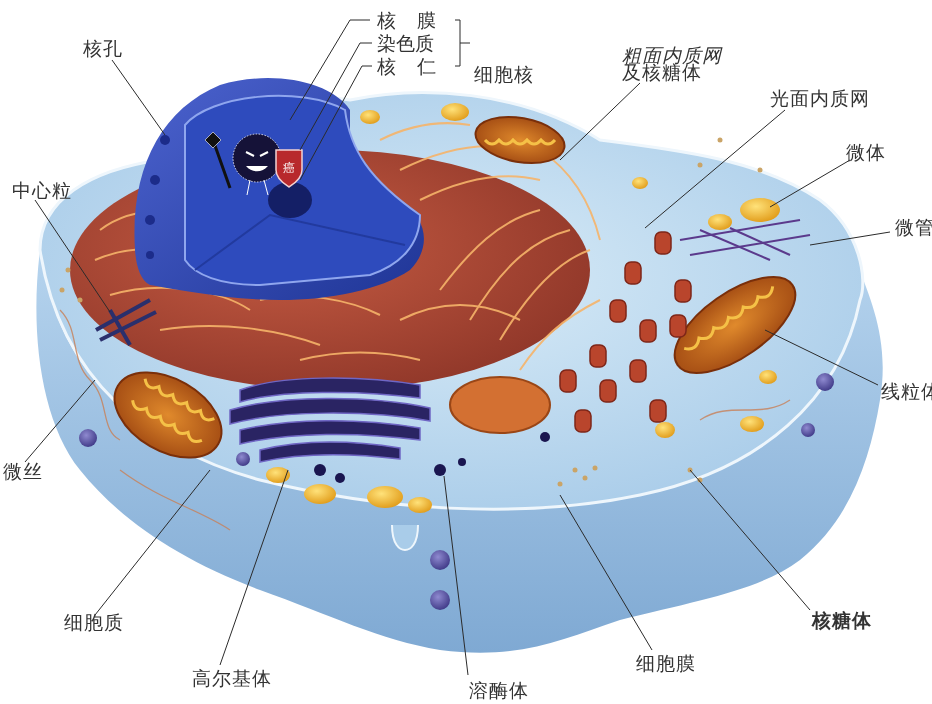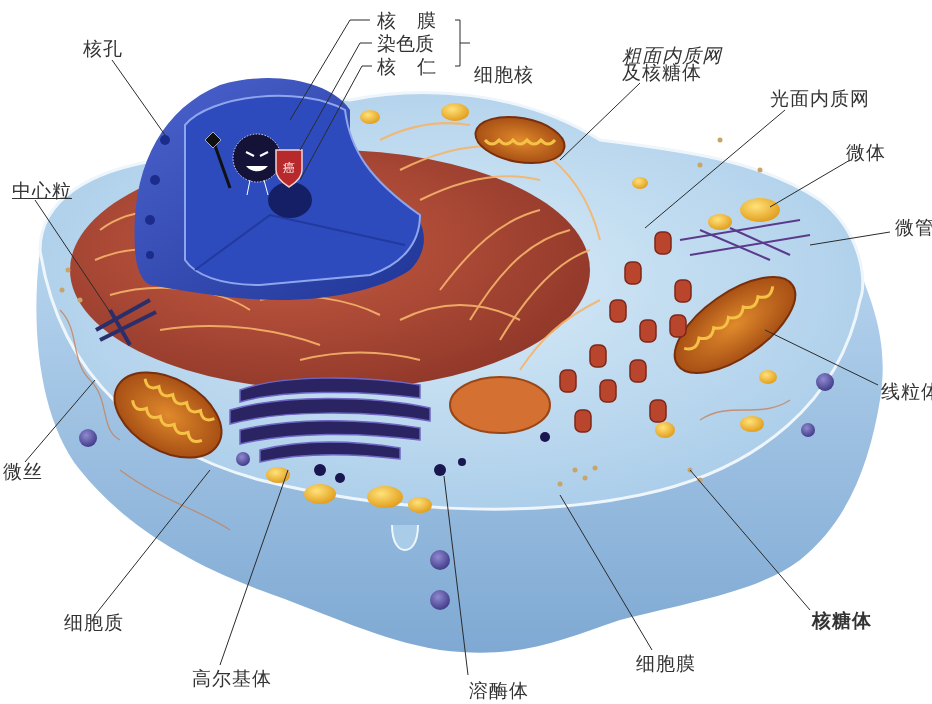--- a/index.html
+++ b/index.html
@@ -239,21 +239,21 @@
   </g>
 </svg>
 
 
 <span class="lbl" style="left:377px;top:12px;">核　膜</span>
 <span class="lbl wide" style="left:377px;top:35px;">染色质</span>
 <span class="lbl" style="left:377px;top:58px;">核　仁</span>
 <span class="lbl" style="left:474px;top:35px;margin-top:31px;">细胞核</span>
 
 <span class="lbl" style="left:83px;top:40px;">核孔</span>
-<span class="lbl" style="left:12px;top:182px;text-decoration:underline;">中心粒</span>
+<span class="lbl" style="left:12px;top:182px;">中心粒</span>
 
 <span class="lbl two" style="left:622px;top:47px;font-style:italic;">粗面内质网</span>
 <span class="lbl two" style="left:622px;top:64px;">及核糖体</span>
 
 <span class="lbl" style="left:770px;top:90px;">光面内质网</span>
 <span class="lbl" style="left:846px;top:144px;">微体</span>
 <span class="lbl" style="left:895px;top:219px;">微管</span>
 <span class="lbl" style="left:881px;top:383px;">线粒体</span>
 
 <span class="lbl" style="left:3px;top:463px;">微丝</span>

